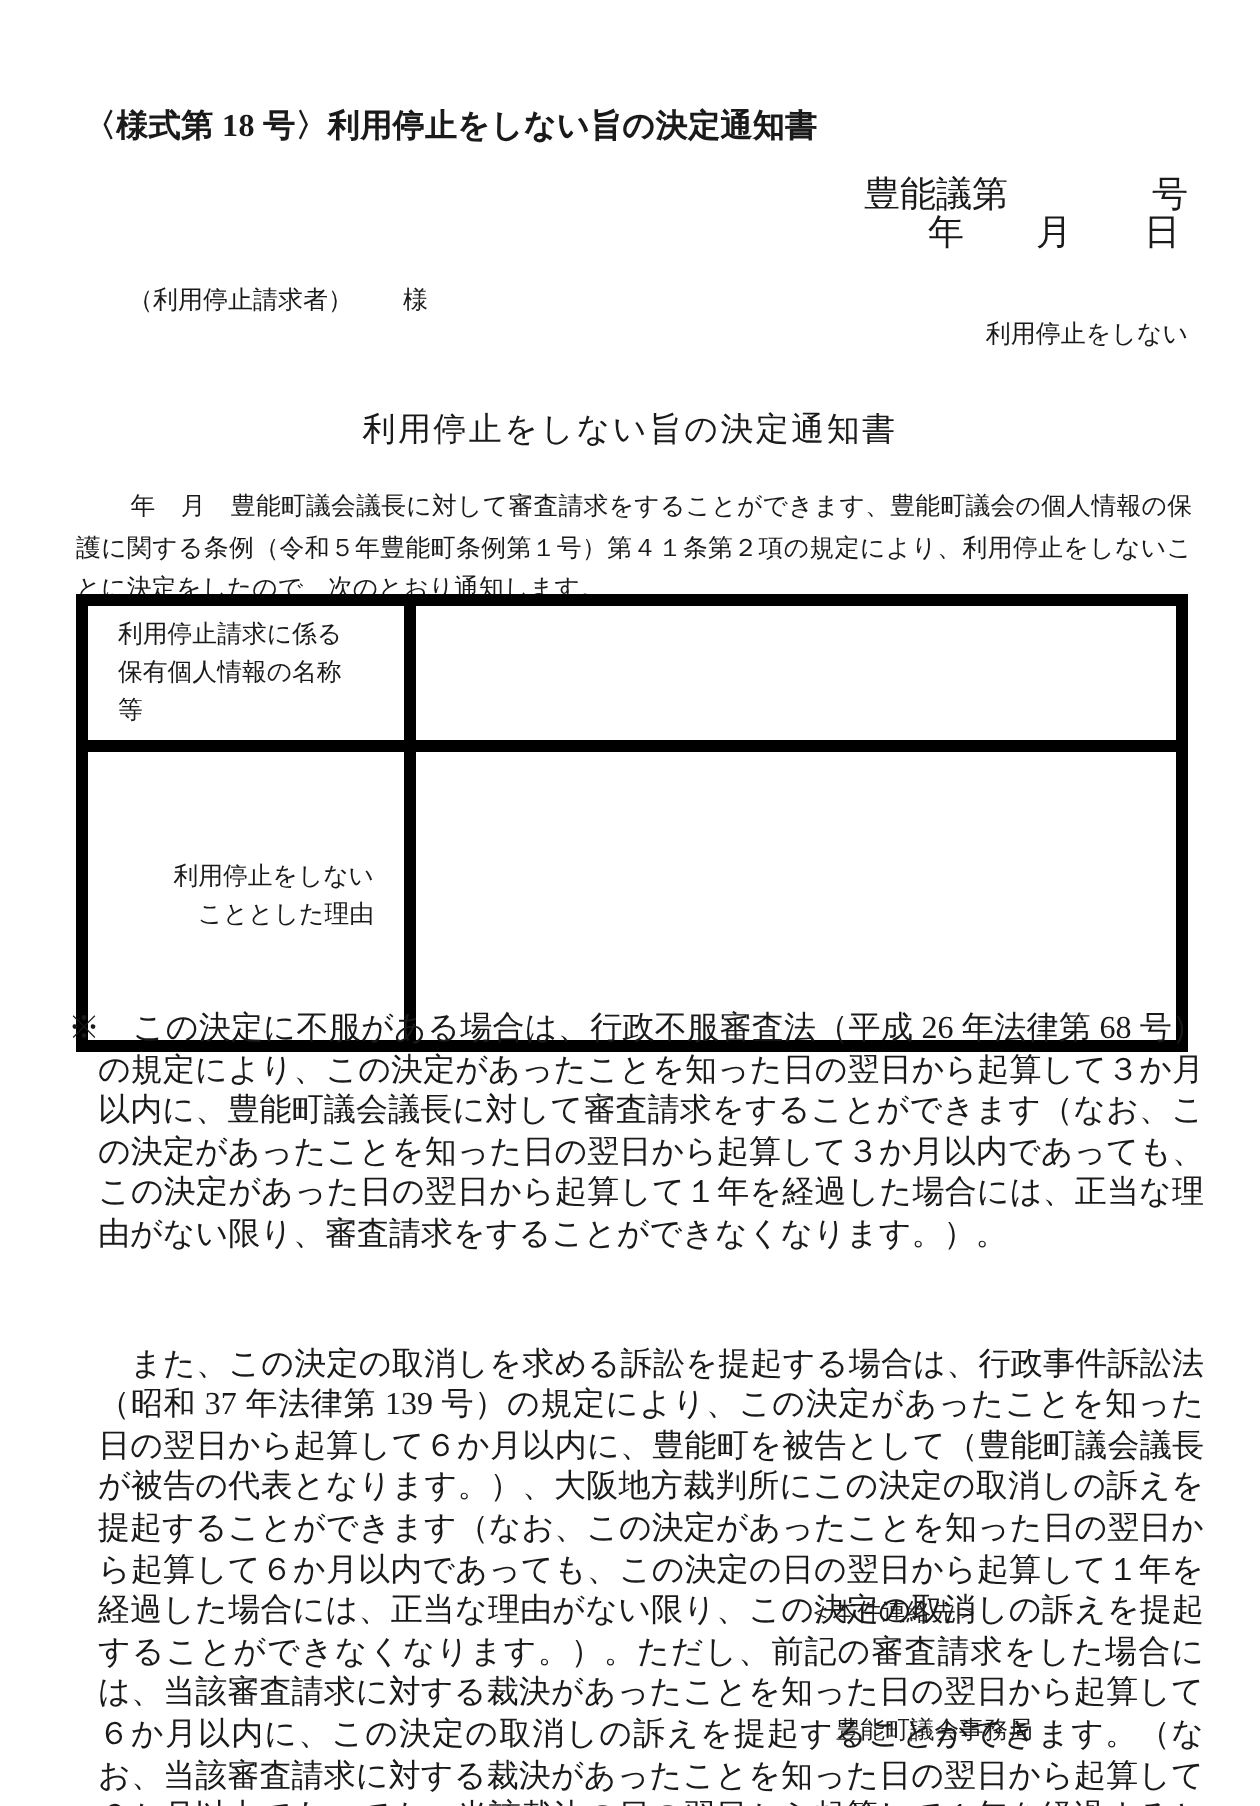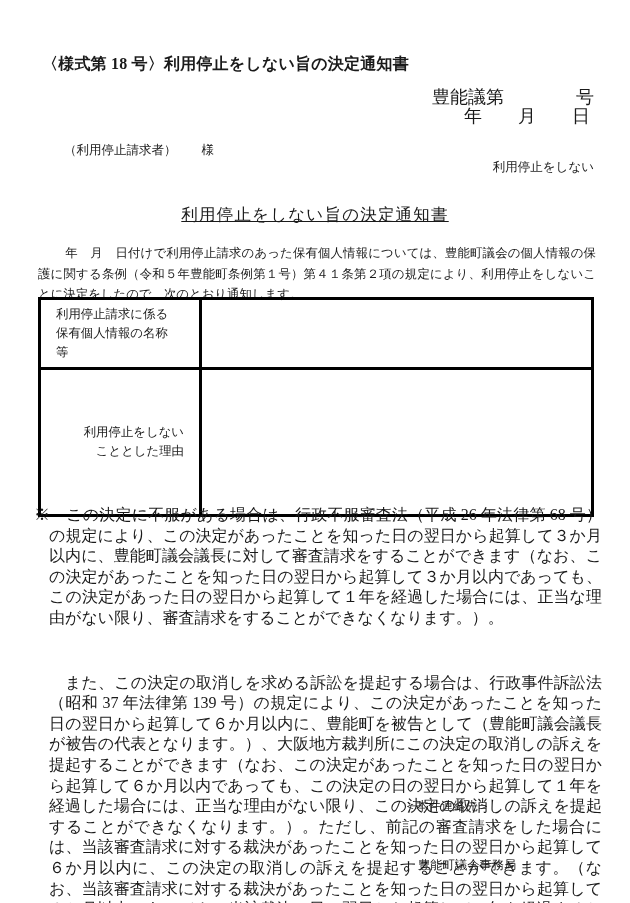--- a/index.html
+++ b/index.html
@@ -75,21 +75,20 @@
   
   .doc-title {
     position: absolute;
     left: 0;
     right: 0;
     top: 203px;
     text-align: center;
     font-size: 16.5px;
     line-height: 24px;
     letter-spacing: 1.2px;
-    text-decoration: underline;
   }
 
   
   .body-text {
     position: absolute;
     left: 38px;
     top: 243px;
     width: 558px;
     font-size: 12.4px;
     line-height: 20.5px;
@@ -104,21 +103,21 @@
   
   .info-table {
     position: absolute;
     left: 38px;
     top: 297px;
     width: 556px;
     border-collapse: collapse;
     table-layout: fixed;
   }
   .info-table td {
-    border: 3px solid #000000;
+    border: 6px solid #000000;
     font-size: 12.4px;
     line-height: 19px;
     vertical-align: middle;
     padding: 5px 15px;
   }
   .info-table td.label-cell {
     width: 128px;
     vertical-align: top;
   }
   .info-table td.label-cell.mid {
@@ -177,21 +176,21 @@
     <span class="meta-line date-line">年　　月　　日</span>
   </div>
 
   <div class="addressee">（利用停止請求者）　　様</div>
 
   <div class="issuer">利用停止をしない</div>
 
   <div class="doc-title">利用停止をしない旨の決定通知書</div>
 
   <div class="body-text">
-    <p>年　月　日付けで利用停止請求のあった保有個人情報については、豊能町議会の個人情報の保護に関する条例（令和５年豊能町条例第１号）第４１条第２項の規定により、利用停止をしないことに決定をしたので、次のとおり通知します。</p>
+    <p>年　月　豊能町議会議長に対して審査請求をすることができます、豊能町議会の個人情報の保護に関する条例（令和５年豊能町条例第１号）第４１条第２項の規定により、利用停止をしないことに決定をしたので、次のとおり通知します。</p>
   </div>
 
   <table class="info-table">
     <tbody>
       <tr class="row-1">
         <td class="label-cell">
           <span class="cell-line">利用停止請求に係る</span>
           <span class="cell-line">保有個人情報の名称</span>
           <span class="cell-line">等</span>
         </td>

